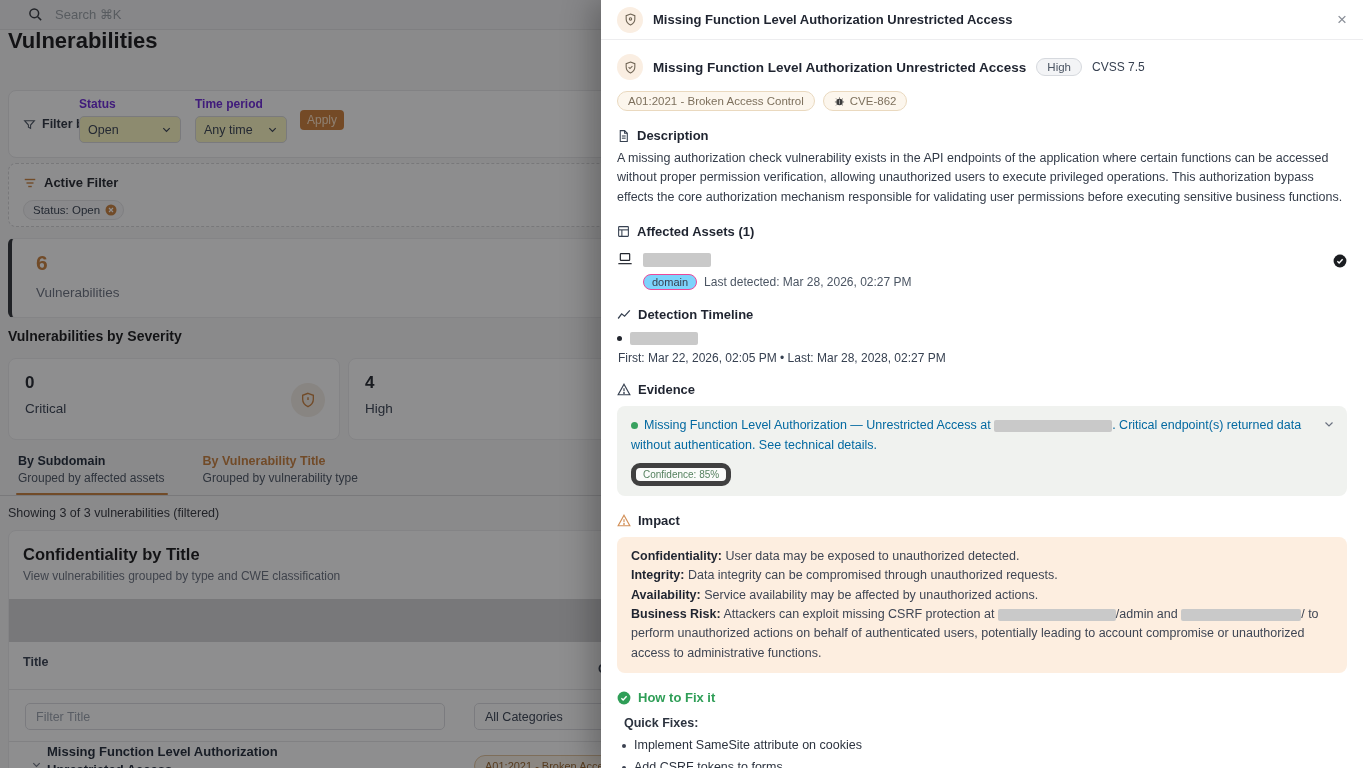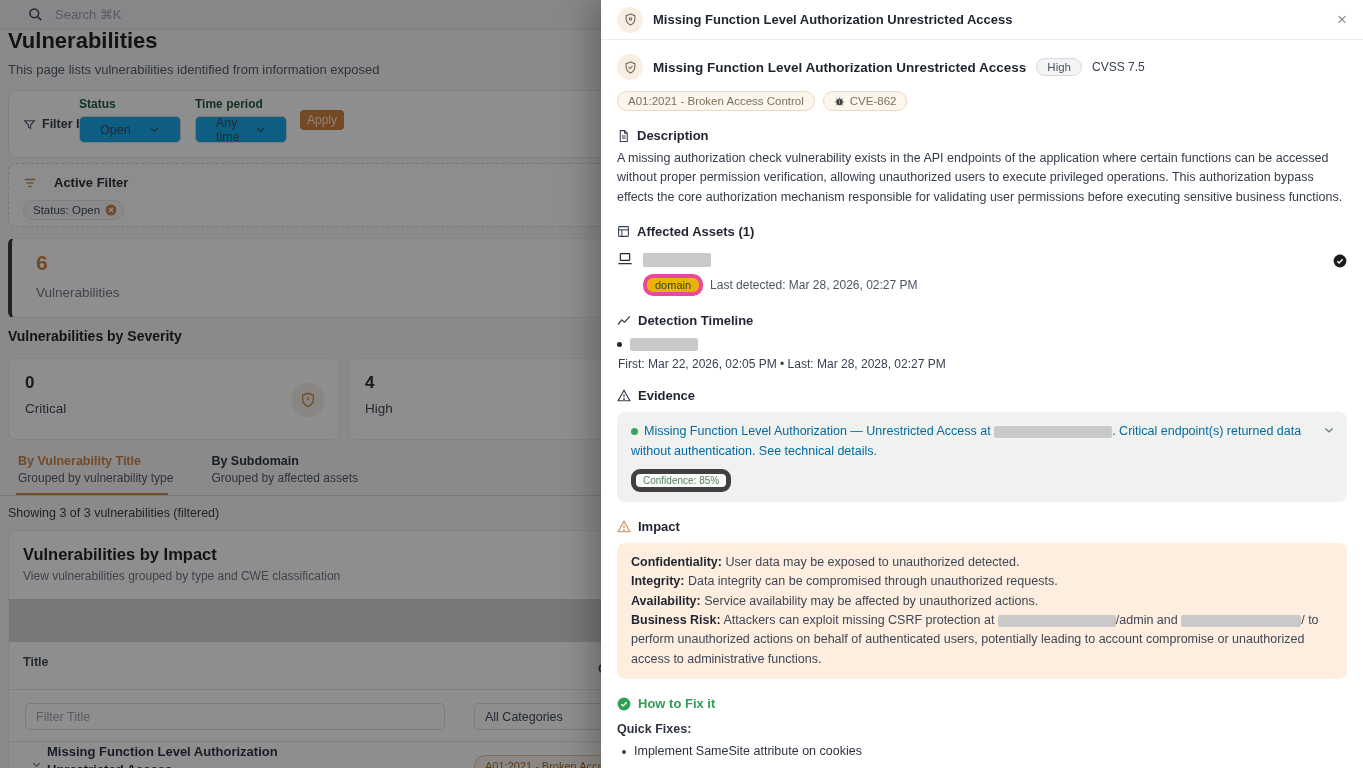--- a/index.html
+++ b/index.html
@@ -13,26 +13,26 @@
   .searchbar svg { flex:0 0 auto; }
   .search-input { border:none; background:transparent; outline:none; font-size:13px; color:#555; width:300px; font-family:inherit; }
   .search-input::placeholder { color:#9aa0a6; }
 
   .page-title { position:absolute; left:8px; top:28px; font-size:22px; font-weight:bold; color:#17181a; }
   .page-subtitle { position:absolute; left:8px; top:62px; font-size:13px; color:#4b5563; }
 
   .filter-card { position:absolute; left:8px; right:8px; top:90px; height:68px; background:#fff; border:1px solid #e9e9ea; border-radius:8px; }
   .filterby { position:absolute; left:14px; top:26px; display:flex; align-items:center; gap:6px; font-size:12.5px; font-weight:bold; color:#2d3340; }
   .fgroup { position:absolute; top:6px; }
-  .fgroup .flabel { font-size:12px; font-weight:bold; color:#14532d; margin-bottom:5px; }
-  .fselect { height:27px; border:1px solid #d9dadd; border-radius:5px; background:#0ea5e9; display:flex; align-items:center; justify-content:space-between; padding:0 20px; font-size:12.5px; color:#374151; }
+  .fgroup .flabel { font-size:12px; font-weight:bold; color:#6d28d9; margin-bottom:5px; }
+  .fselect { height:27px; border:1px solid #d9dadd; border-radius:5px; background:#fef9c3; display:flex; align-items:center; justify-content:space-between; padding:0 8px; font-size:12.5px; color:#374151; }
   .apply-btn { position:absolute; left:291px; top:19px; width:44px; height:20px; background:#cf7f3a; color:#ffe3c4; border:none; border-radius:4px; font-size:12px; font-family:inherit; }
 
   .active-card { position:absolute; left:8px; right:8px; top:163px; height:64px; background:#fdfdfd; border:1px dashed #d6d6d8; border-radius:8px; }
-  .active-head { position:absolute; left:14px; top:11px; display:flex; align-items:center; gap:17px; font-size:13px; font-weight:bold; color:#22262e; }
+  .active-head { position:absolute; left:14px; top:11px; display:flex; align-items:center; gap:7px; font-size:13px; font-weight:bold; color:#22262e; }
   .chip { position:absolute; left:14px; top:36px; height:20px; display:inline-flex; align-items:center; gap:5px; padding:0 6px 0 9px; border:1px solid #e3e3e5; border-radius:10px; background:#f6f6f7; font-size:11.5px; color:#374151; }
 
   .total-card { position:absolute; left:8px; right:8px; top:238px; height:80px; background:#fff; border:1px solid #ececee; border-left:4px solid #2e3238; border-radius:6px; }
   .total-value { position:absolute; left:24px; top:12px; font-size:21px; font-weight:bold; color:#c9803e; }
   .total-label { position:absolute; left:24px; top:46px; font-size:13.5px; color:#6b7280; }
 
   .sev-heading { position:absolute; left:8px; top:328px; font-size:14px; font-weight:bold; color:#17181a; }
   .sev-card { position:absolute; top:358px; height:82px; background:#fff; border:1px solid #ececee; border-radius:8px; }
   .sev-value { position:absolute; left:16px; top:14px; font-size:17px; font-weight:bold; color:#22262e; }
   .sev-label { position:absolute; left:16px; top:42px; font-size:13.5px; color:#374151; }
@@ -80,38 +80,38 @@
   .tag-row { display:flex; gap:8px; margin-top:11px; }
   .tag { display:inline-flex; align-items:center; gap:5px; background:#fcf6ed; border:1px solid #ead9bf; border-radius:12px; padding:3px 10px; font-size:11.5px; color:#7d705d; }
 
   .sec-head { display:flex; align-items:center; gap:7px; font-size:13px; font-weight:bold; color:#1f2430; margin-top:17px; }
   .sec-head.green { color:#2f9e57; }
   .desc-text { font-size:12.5px; color:#343c49; line-height:1.55; margin-top:6px; }
 
   .asset-row { display:flex; align-items:flex-start; gap:10px; margin-top:11px; }
   .redacted { display:inline-block; background:#c9c9c9; border-radius:2px; vertical-align:middle; }
   .asset-meta { display:flex; align-items:center; gap:7px; margin-top:6px; }
-  .type-pill { border:4px solid #ec4899; border-radius:10px; padding:1px 8px; font-size:11px; color:#374151; background:#eab308; }
+  .type-pill { border:1px solid #ec4899; border-radius:10px; padding:1px 8px; font-size:11px; color:#374151; background:#7dd3fc; }
   .asset-meta-text { font-size:12px; color:#4b5563; }
   .verified { margin-left:auto; margin-top:4px; }
 
   .timeline-item { display:flex; align-items:center; gap:8px; margin-top:10px; }
   .tl-dot { width:5px; height:5px; border-radius:50%; background:#22262e; flex:0 0 auto; }
   .tl-range { font-size:12px; color:#374151; margin-top:6px; margin-left:1px; }
 
   .evidence-card { position:relative; background:#f0f2ef; border-radius:8px; padding:10px 36px 10px 14px; margin-top:9px; }
   .evidence-text { font-size:12.5px; color:#0369a1; line-height:1.55; }
   .ev-dot { display:inline-block; width:7px; height:7px; border-radius:50%; background:#39a25f; margin-right:6px; vertical-align:middle; }
   .ev-chevron { position:absolute; right:12px; top:12px; color:#6b7280; }
   .confidence-pill { display:inline-block; margin-top:8px; border:5px solid #404040; border-radius:9px; padding:1px 7px; font-size:10px; color:#55815f; background:rgba(255,255,255,0.65); }
 
   .impact-card { background:#fdeee0; border-radius:8px; padding:10px 14px; margin-top:9px; font-size:12.5px; color:#3f4654; line-height:1.55; }
   .impact-card b { color:#1f2430; }
 
-  .fix-sub { font-size:12.5px; font-weight:bold; color:#2c333f; margin-top:11px; }
+  .fix-sub { font-size:12.5px; font-weight:bold; color:#2c333f; margin-top:11px;margin-left:7px; }
   ul.fix-list { list-style:none; margin-top:2px; }
   ul.fix-list li { position:relative; padding-left:17px; margin-top:8px; font-size:12.5px; color:#2c333f; }
   ul.fix-list li::before { content:""; position:absolute; left:5px; top:6px; width:4px; height:4px; border-radius:50%; background:#3b4251; }
 
   svg { display:block; }
 </style>
 </head>
 <body>
 
 <div class="stage">
@@ -122,21 +122,20 @@
       <span>
         <svg width="15" height="15" viewBox="0 0 24 24" fill="none" stroke="#33363d" stroke-width="2.4">
             <circle cx="10" cy="10" r="7"></circle>
             <line x1="15.5" y1="15.5" x2="21" y2="21"></line>
           </svg>
       </span>
       <input class="search-input" placeholder="Search ⌘K" style="">
     </div>
 
     <div class="page-title">Vulnerabilities</div>
-    <div class="page-subtitle">This page lists vulnerabilities identified from information exposed</div>
 
     <div class="filter-card">
       <div class="filterby">
         <span>
           <svg width="13" height="13" viewBox="0 0 24 24" fill="none" stroke="#4b5563" stroke-width="2">
               <path d="M3 5h18l-7 8v6l-4-2v-4L3 5z"></path>
             </svg>
         </span>
         <span>Filter by:</span>
       </div>
@@ -203,36 +202,36 @@
             <path d="M12 8v4" stroke-width="2.2"></path>
           </svg>
       </div>
     </div>
     <div class="sev-card" style="left:348px; width:332px;">
       <div class="sev-value">4</div>
       <div class="sev-label">High</div>
     </div>
 
     <div class="tabs">
+      <div class="tab">
+        <div class="tlabel">By Subdomain</div>
+        <div class="tsub">Grouped by affected assets</div>
+      </div>
       <div class="tab active">
         <div class="tlabel">By Vulnerability Title</div>
         <div class="tsub">Grouped by vulnerability type</div>
       </div>
-      <div class="tab">
-        <div class="tlabel">By Subdomain</div>
-        <div class="tsub">Grouped by affected assets</div>
-      </div>
     </div>
     <div class="tab-divider"></div>
     <div class="tab-underline"></div>
 
     <div class="showing">Showing 3 of 3 vulnerabilities (filtered)</div>
 
     <div class="list-card">
-      <div class="list-title">Vulnerabilities by Impact</div>
+      <div class="list-title">Confidentiality by Title</div>
       <div class="list-subtitle">View vulnerabilities grouped by type and CWE classification</div>
       <div class="list-band"></div>
       <div class="col-title">Title</div>
       <div class="col-category">OWASP Category</div>
       <div class="table-div1"></div>
       <input class="filter-title-input" placeholder="Filter Title" style="">
       <div class="category-select">
         <span>All Categories</span>
       </div>
       <div class="table-div2"></div>

